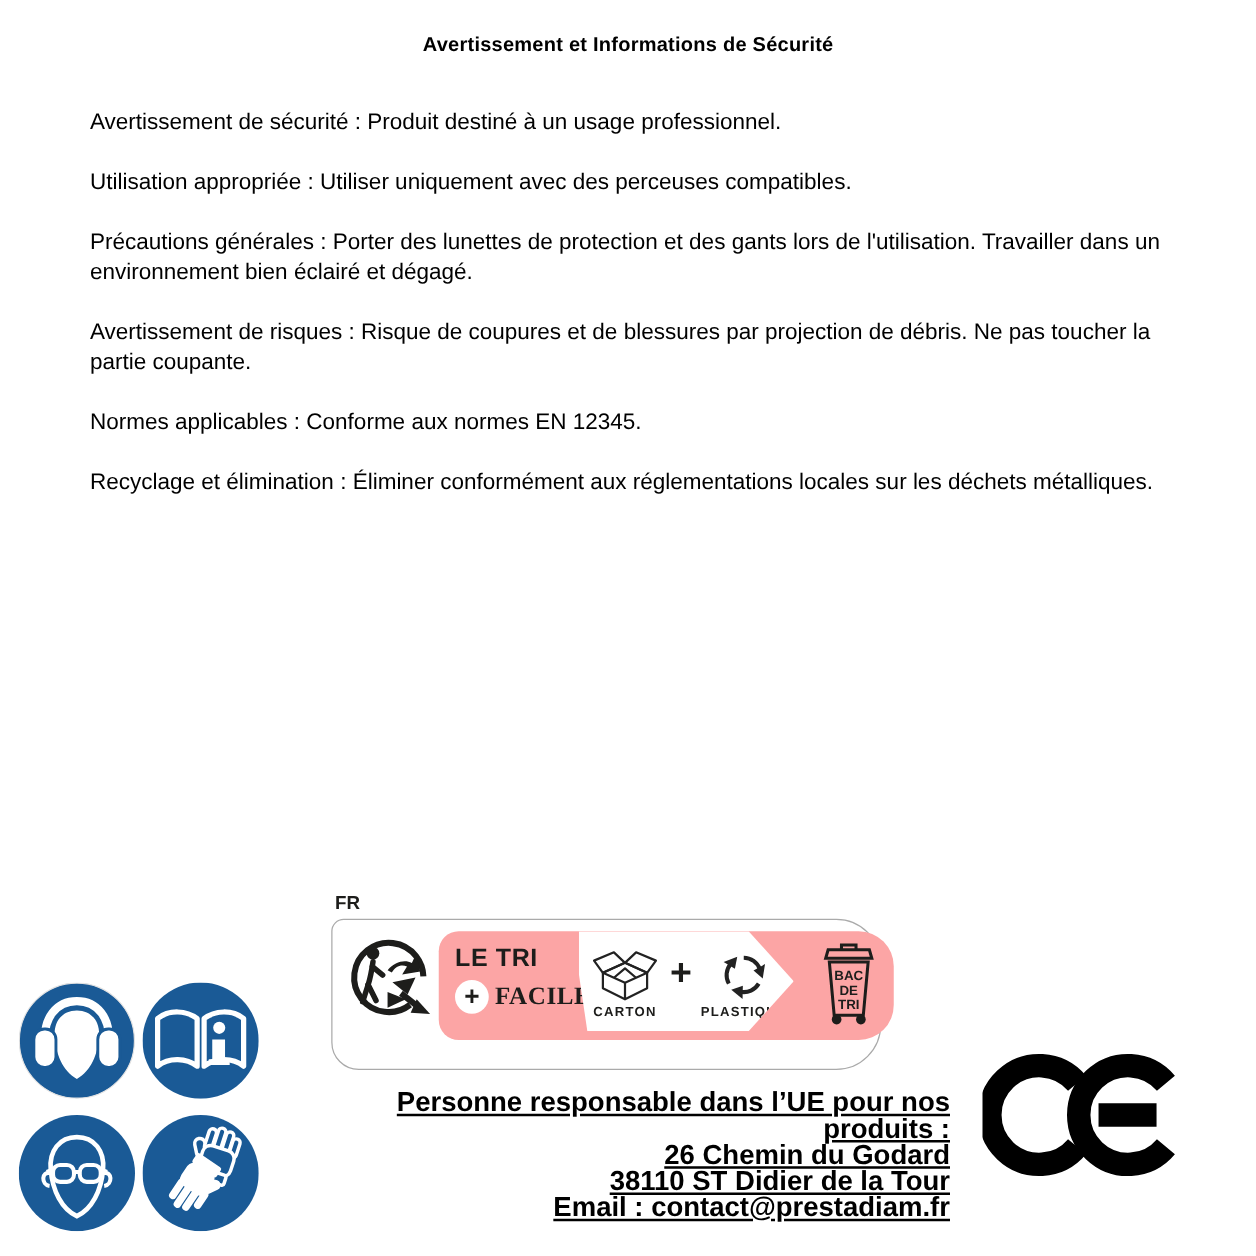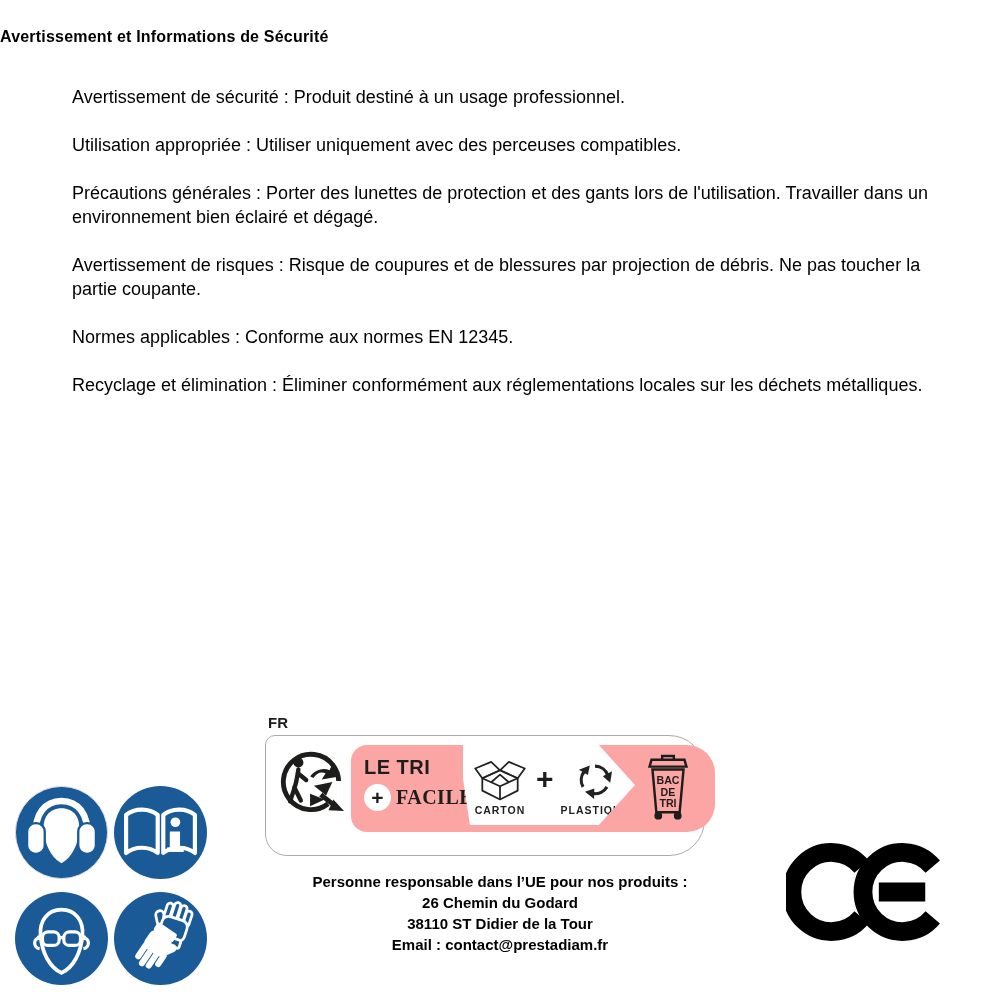--- a/index.html
+++ b/index.html
@@ -3,21 +3,21 @@
 <meta charset="utf-8">
 <style>
   html,body{margin:0;padding:0;background:#fff;}
   .page{
     position:relative;width:1005px;height:1005px;background:#fff;overflow:hidden;
     font-family:"Liberation Sans", sans-serif;color:#000;
   }
   
   .doc-title{
     position:absolute;top:28px;left:0;width:100%;
-    font-size:16px;font-weight:bold;letter-spacing:.2px;
+    text-align:center;font-size:16px;font-weight:bold;letter-spacing:.2px;
   }
   
   .body-text{position:absolute;left:72px;top:85px;width:866px;}
   .para{font-size:18px;line-height:24px;margin:0 0 24px 0;}
   
   .safety-icons{
     position:absolute;left:15px;top:786px;
     display:grid;grid-template-columns:93px 93px;grid-auto-rows:93px;
     column-gap:6px;row-gap:13px;
   }
@@ -44,28 +44,28 @@
   .tri-facile{font-size:20px;font-weight:800;letter-spacing:.5px;font-family:Liberation Serif, serif;}
   .white-arrow{
     position:absolute;left:112px;top:0;width:172px;height:80px;background:#fff;
     clip-path:polygon(0% 0%,79% 0%,100% 50%,79% 100%,4% 100%,0% 42%);
     display:flex;align-items:center;gap:7px;
     padding:4px 30px 2px 8px;box-sizing:border-box;
   }
   .mat{display:flex;flex-direction:column;align-items:center;}
   .mat-label{font-size:10.5px;font-weight:bold;letter-spacing:1px;color:#1d1d1b;margin-top:1px;}
   .big-plus{font-size:30px;font-weight:800;color:#1d1d1b;margin-top:-14px;}
-  .bin-wrap{position:absolute;right:24px;top:9px;}
+  .bin-wrap{position:absolute;right:13px;top:9px;}
   .separez{
     position:absolute;right:14px;bottom:5px;
     font-size:16.5px;font-style:italic;color:#161615;
   }
   .address{
     position:absolute;left:240px;top:871px;width:520px;
-    text-align:center;font-size:15px;font-weight:bold;line-height:21px;
+    text-align:right;font-size:22px;font-weight:bold;line-height:21px;text-decoration:underline;
   }
   .ce-mark{position:absolute;left:786px;top:840px;}
 </style>
 </head>
 <body>
 
 <div class="page">
 
   <div class="doc-title">Avertissement et Informations de Sécurité</div>
 

